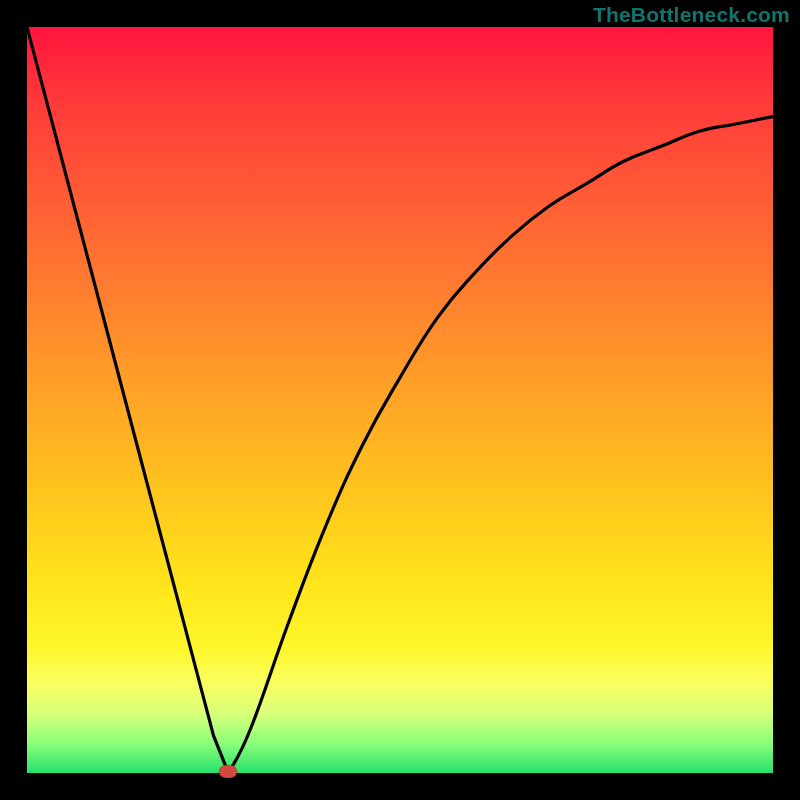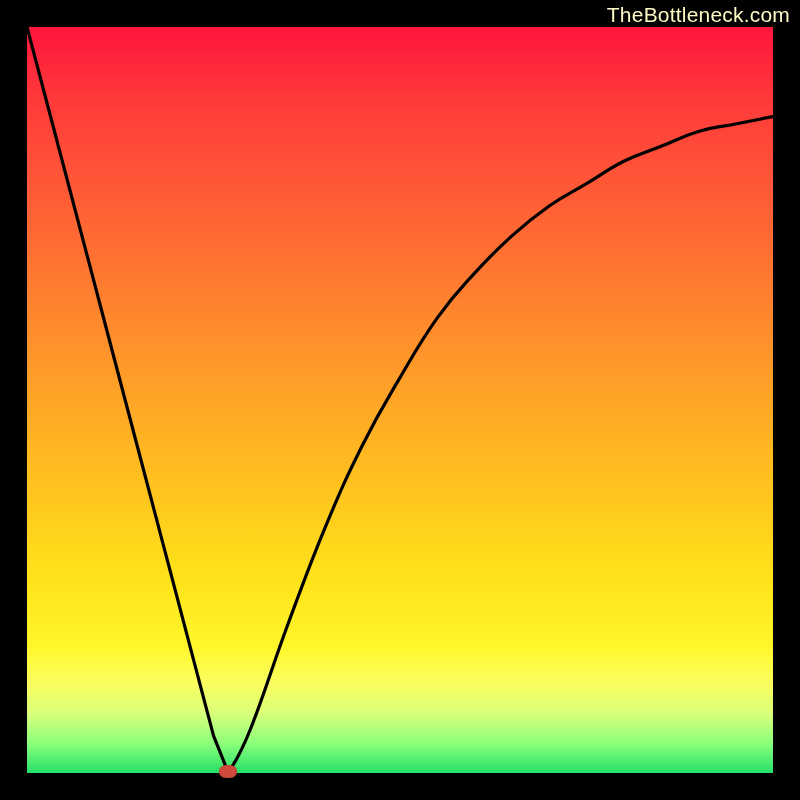--- a/index.html
+++ b/index.html
@@ -36,23 +36,23 @@
       #faff60 88%,
       #d9ff7a 92%,
       #8cff7a 96%,
       #25e06a 100%
     );
   }
   .watermark {
     position: absolute;
     top: 3px;
     right: 10px;
-    color: #fef9c3;
+    color: #0f766e;
     font-size: 21px;
-    font-weight: 400;
+    font-weight: 700;
     letter-spacing: 0.2px;
     font-family: Arial, Helvetica, sans-serif;
   }
   svg.curve {
     position: absolute;
     left: 0;
     top: 0;
     width: 746px;
     height: 746px;
   }

